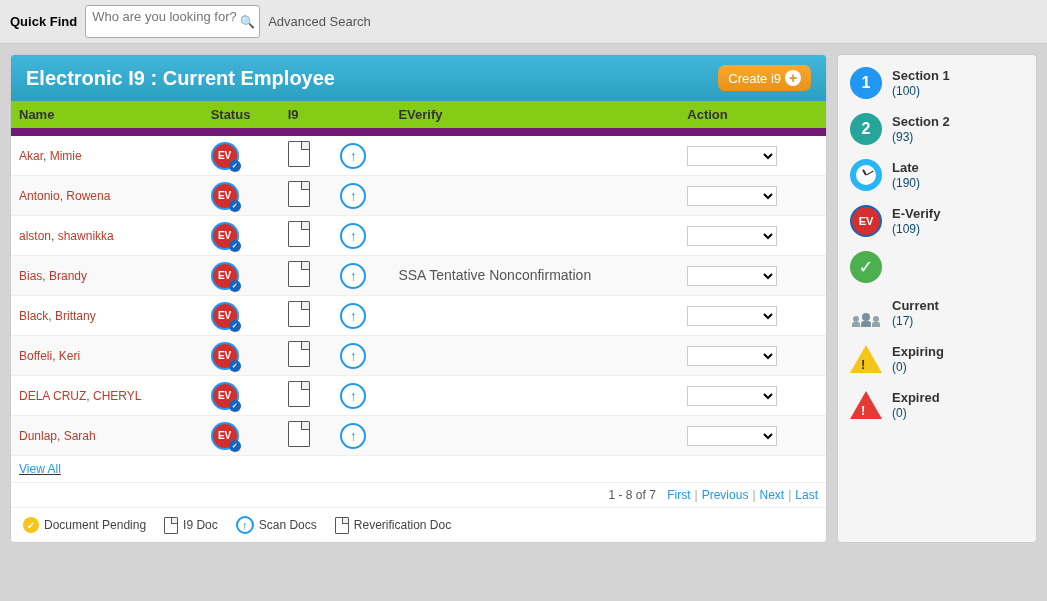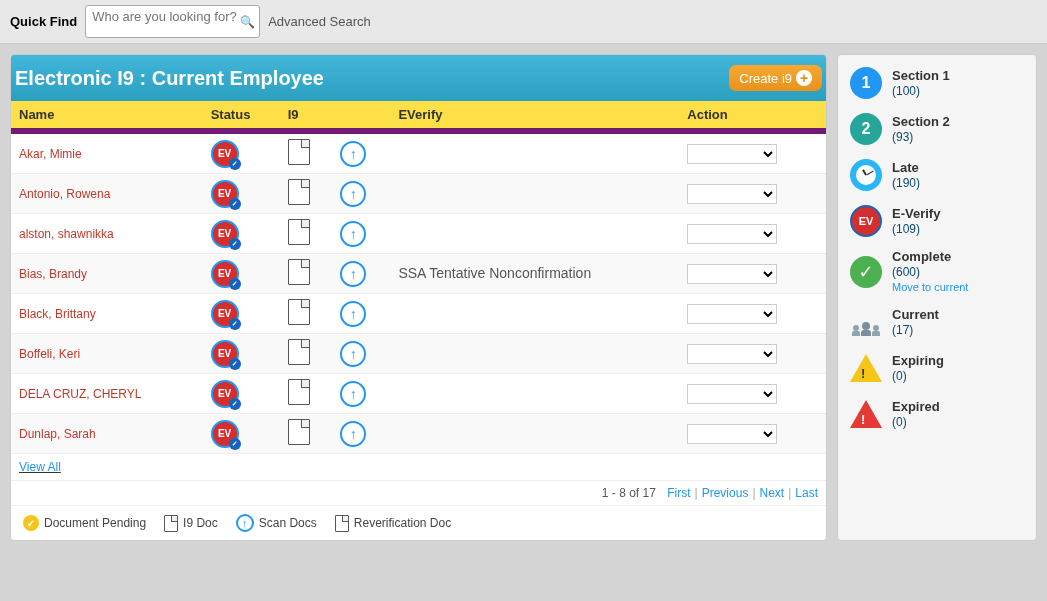--- a/index.html
+++ b/index.html
@@ -63,21 +63,21 @@
       border: 1px solid #ccc;
       border-radius: 4px;
       flex: 1;
       min-width: 0;
     }
 
     
     .panel-header {
       background: linear-gradient(to bottom, #41b6d9, #2a9fc0);
       border-radius: 3px 3px 0 0;
-      padding: 10px 4px;
+      padding: 10px 15px;
       display: flex;
       align-items: center;
       justify-content: space-between;
     }
     .panel-title {
       color: #fff;
       font-size: 20px;
       font-weight: bold;
     }
     .create-i9-btn {
@@ -105,22 +105,22 @@
       font-size: 14px;
       line-height: 1;
     }
 
     
     .data-table {
       width: 100%;
       border-collapse: collapse;
     }
     .data-table th {
-      background: #fde047;
-      border-bottom: 6px solid #701a75;
+      background: #84cc16;
+      border-bottom: 8px solid #701a75;
       padding: 6px 8px;
       text-align: left;
       font-weight: bold;
       font-size: 13px;
       color: #333;
     }
     .data-table td {
       padding: 5px 8px;
       border-bottom: 1px solid #eee;
       font-size: 12px;
@@ -649,21 +649,21 @@
       <tfoot>
         <tr class="view-all-row">
           <td colspan="6">
             <a class="view-all-link">View All</a>
           </td>
         </tr>
       </tfoot>
     </table>
 
     <div class="pagination-row">
-      <span class="pagination-info">1 - 8 of 17</span>
+      <span class="pagination-info">1 - 8 of 7</span>
       <span class="pagination-separator">&nbsp;</span>
       <a>First</a>
       <span class="pagination-separator">|</span>
       <a>Previous</a>
       <span class="pagination-separator">|</span>
       <a>Next</a>
       <span class="pagination-separator">|</span>
       <a>Last</a>
     </div>
 
@@ -727,24 +727,20 @@
           </div>
     <div class="status-text">
       <span class="status-name">E-Verify</span><br>
       <span class="status-count">(109)</span>
     </div>
   </div>
         <div class="status-item">
     <div class="status-icon">
             <div class="complete-badge">✓</div>
           </div>
-    <div class="status-text">
-      <span class="status-name">Complete</span><br>
-      <span class="status-count">(600)</span><br><span class="move-to-current">Move to current</span>
-    </div>
   </div>
         <div class="status-item">
     <div class="status-icon">
             <div class="users-icon">
       <div class="user-figure">
         <div class="user-head-small"></div>
         <div class="user-body-small"></div>
       </div>
       <div class="user-figure">
         <div class="user-head"></div>

